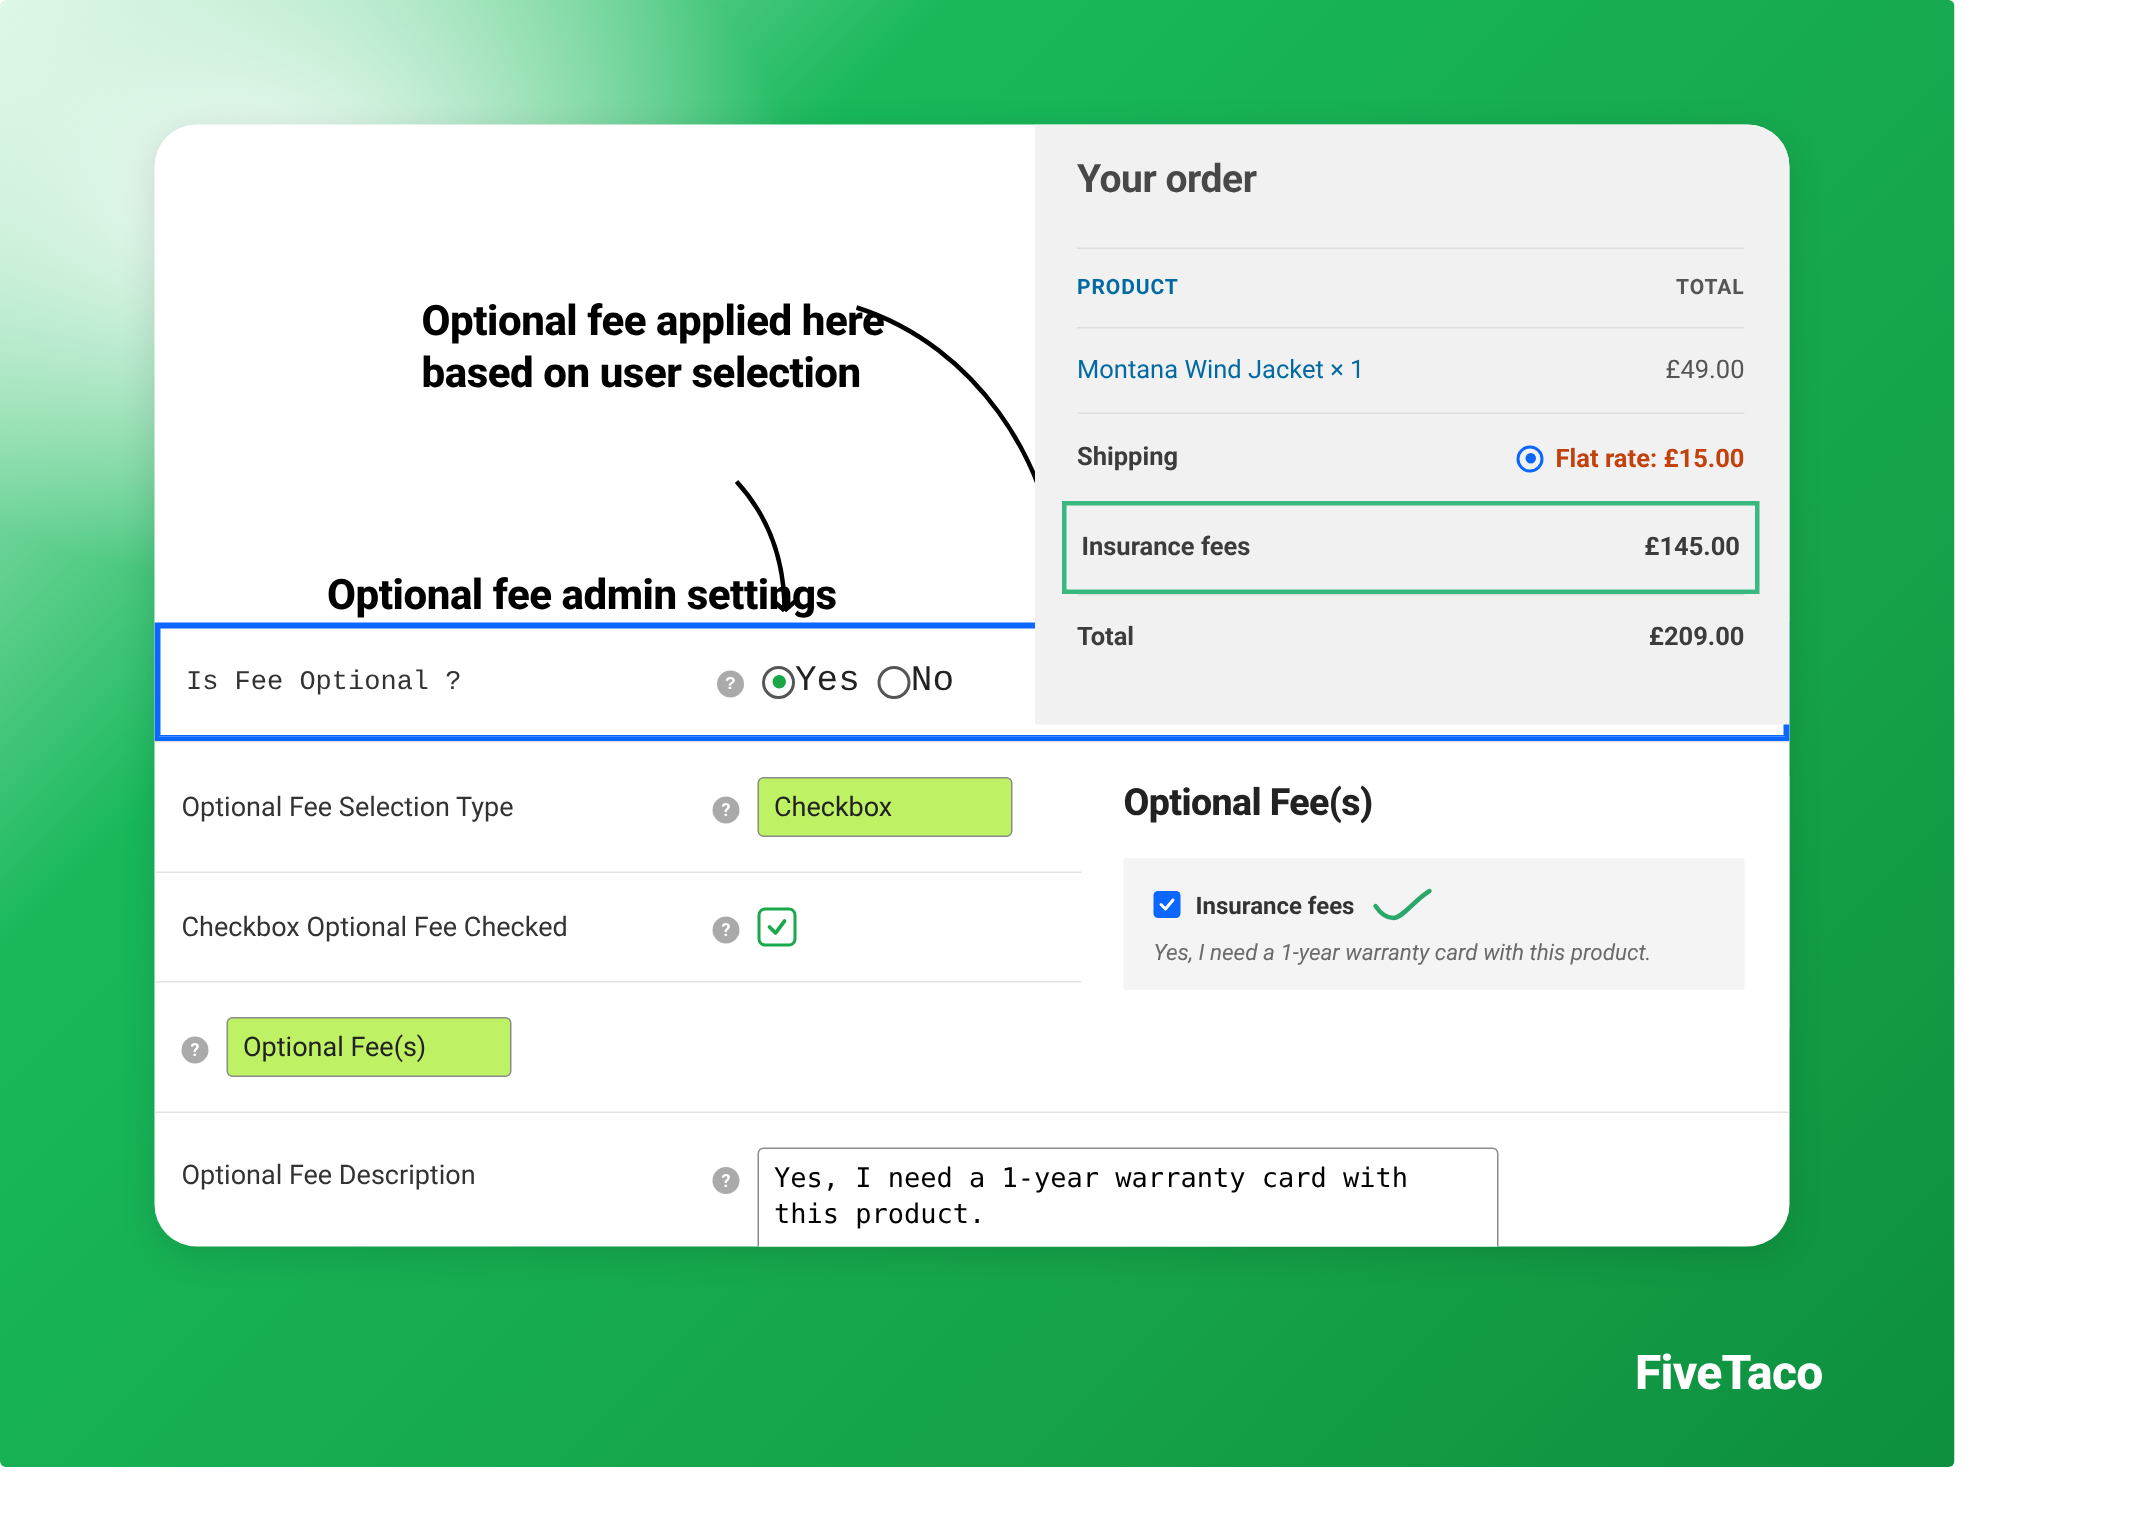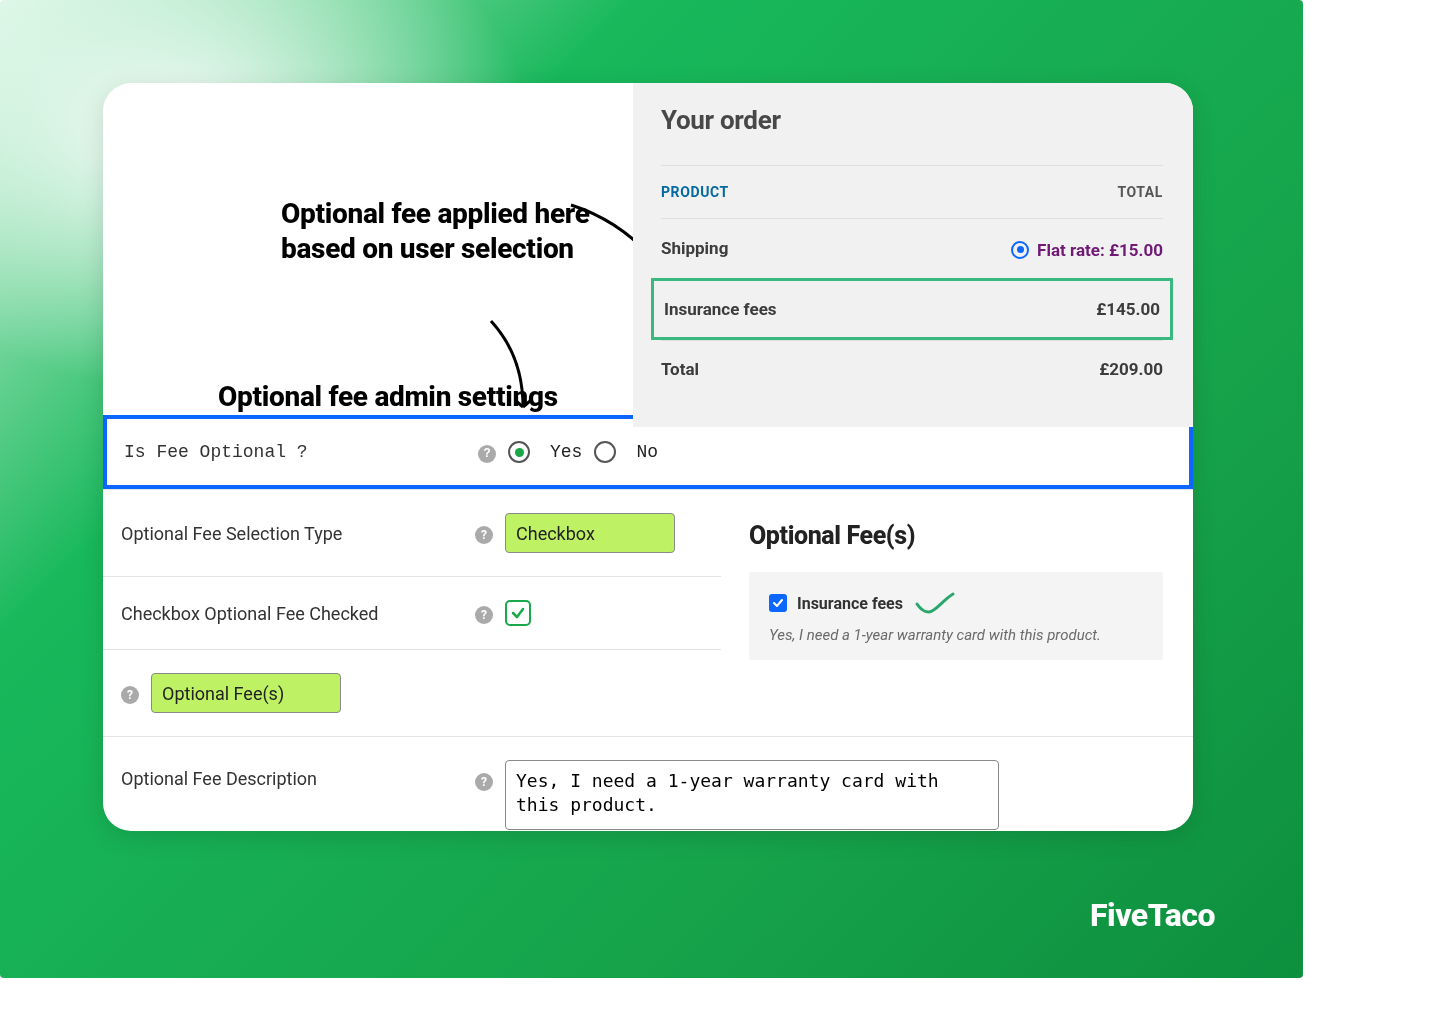--- a/index.html
+++ b/index.html
@@ -31,39 +31,39 @@
   .arrow{position:absolute;stroke:#000;stroke-width:3;fill:none;}
 
   
   .admin{position:absolute;left:0; top:332px; width:100%;}
   .row{display:flex;align-items:center;border-top:1px solid #e3e3e3;padding:23px 24px 23px 18px;min-height:72px;box-sizing:border-box;}
   .row.first{border-top:none;border:3px solid #0b67ff;box-shadow:0 0 0 1px #0b67ff inset;font-family:Liberation Mono, monospace;}
   .row .label{flex:0 0 354px;font-size:18px;color:#333;font-weight:400;}
   .row .help{flex:0 0 22px;position:relative;top:1px;}
   .help-icon{display:inline-block;width:18px;height:18px;border-radius:50%;background:#aaa;color:#fff;font-size:12px;font-weight:700;line-height:18px;text-align:center;}
   .row .control{flex:1;margin-left:8px;display:flex;align-items:center;gap:12px;}
-  .radio{display:inline-flex;align-items:center;gap:20px;font-size:18px;}
+  .radio{display:inline-flex;align-items:center;gap:0;font-size:24px;}
   .radio .circ{width:18px;height:18px;border:2px solid #555;border-radius:50%;display:inline-flex;align-items:center;justify-content:center;}
   .radio.sel .circ::after{content:"";width:9px;height:9px;border-radius:50%;background:#19a646;display:block;}
   .chk{width:22px;height:22px;border:2px solid #19a84a;border-radius:5px;display:inline-flex;align-items:center;justify-content:center;color:#19a84a;font-weight:700;}
   .chk svg{stroke:#19a84a;}
   .sel-input{min-width:148px;height:38px;border:1px solid #8a8a8a;border-radius:4px;padding:0 10px;font-size:18px;display:flex;align-items:center;background:#bef264;}
   .textarea{width:494px;height:70px;border:1px solid #8a8a8a;border-radius:4px;padding:8px 10px;font-size:18px;line-height:1.35;background:#fff;resize:none;box-sizing:border-box;}
 
   
-  .order{position:absolute;right:0;top:0;width:560px;background:#f1f1f2;padding:22px 30px 30px 28px;box-sizing:border-box;}
+  .order{position:absolute;right:0;top:0;width:503px;background:#f1f1f2;padding:22px 30px 30px 28px;box-sizing:border-box;}
   .order h2{margin:0 0 30px 0;font-size:26px;color:#484848;font-weight:700;letter-spacing:-0.3px;}
   .otable{font-size:17px;}
   .orow{display:flex;justify-content:space-between;align-items:center;padding:18px 0;border-top:1px solid #dedede;}
   .orow.header{text-transform:uppercase;font-weight:700;color:#555;letter-spacing:0.6px;font-size:14px;}
   .orow .c1{flex:1;color:#0369a1;}
   .orow .c2{color:#555;white-space:nowrap;}
   .orow.bold .c1,.orow.bold .c2{font-weight:700;color:#3c3c3c;}
   .orow.insure{border:3px solid #39b880;border-left-width:3px;border-right-width:3px;padding-left:10px;padding-right:10px;margin:0 -10px;}
-  .shipradio{display:inline-flex;align-items:center;gap:8px;font-weight:700;color:#701a75;text-align:center;}
+  .shipradio{display:inline-flex;align-items:center;gap:8px;font-weight:700;color:#c2410c;text-align:center;}
   .shipradio .dot{width:14px;height:14px;border:2px solid #0b67ff;border-radius:50%;display:inline-flex;align-items:center;justify-content:center;}
   .shipradio .dot::after{content:"";width:7px;height:7px;border-radius:50%;background:#0b67ff;}
 
   
   .optfee{position:absolute;right:0;top:434px;width:472px;background:#fff;padding:0 30px 26px 28px;box-sizing:border-box;}
   .optfee h3{font-size:25px;font-weight:800;margin:4px 0 22px;letter-spacing:-0.4px;}
   .optfee .box{background:#f4f4f5;padding:18px 20px 16px;border-radius:2px;}
   .optfee .line1{display:flex;align-items:center;gap:10px;}
   .bluechk{width:18px;height:18px;border-radius:3px;background:#0b67ff;display:inline-flex;align-items:center;justify-content:center;}
   .bluechk svg{stroke:#fff;}
@@ -150,20 +150,24 @@
       </div>
     </div>
 
     <div class="order">
       <h2>Your order</h2>
       <div class="otable">
         <div class="orow header">
           <div class="c1">Product</div>
           <div class="c2">Total</div>
         </div>
+        <div class="orow">
+          <div class="c1">Montana Wind Jacket  × 1</div>
+          <div class="c2">£49.00</div>
+        </div>
         <div class="orow bold">
           <div class="c1">Shipping</div>
           <div class="c2">
             <span class="shipradio">
               <span class="dot"></span>
               <span>Flat rate: £15.00</span>
             </span>
           </div>
         </div>
         <div class="orow bold insure">

